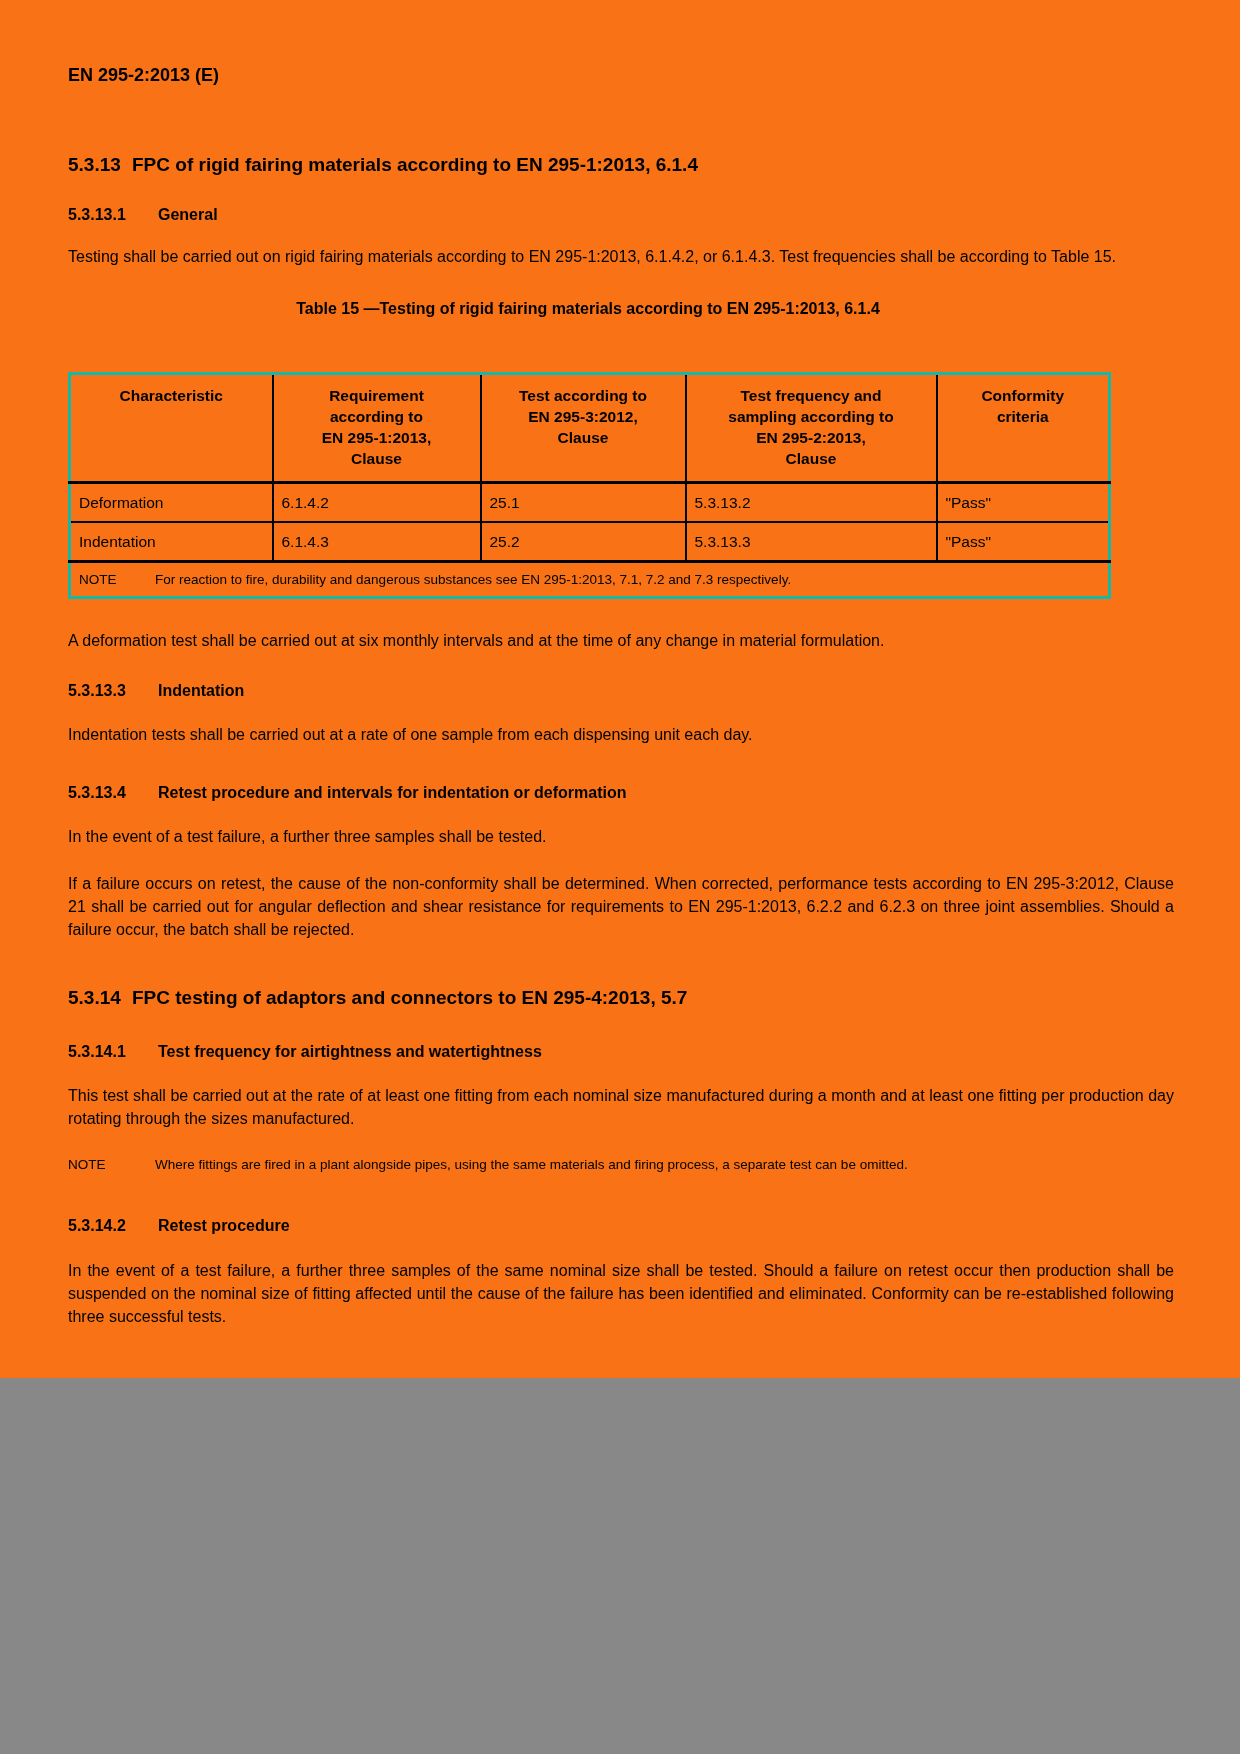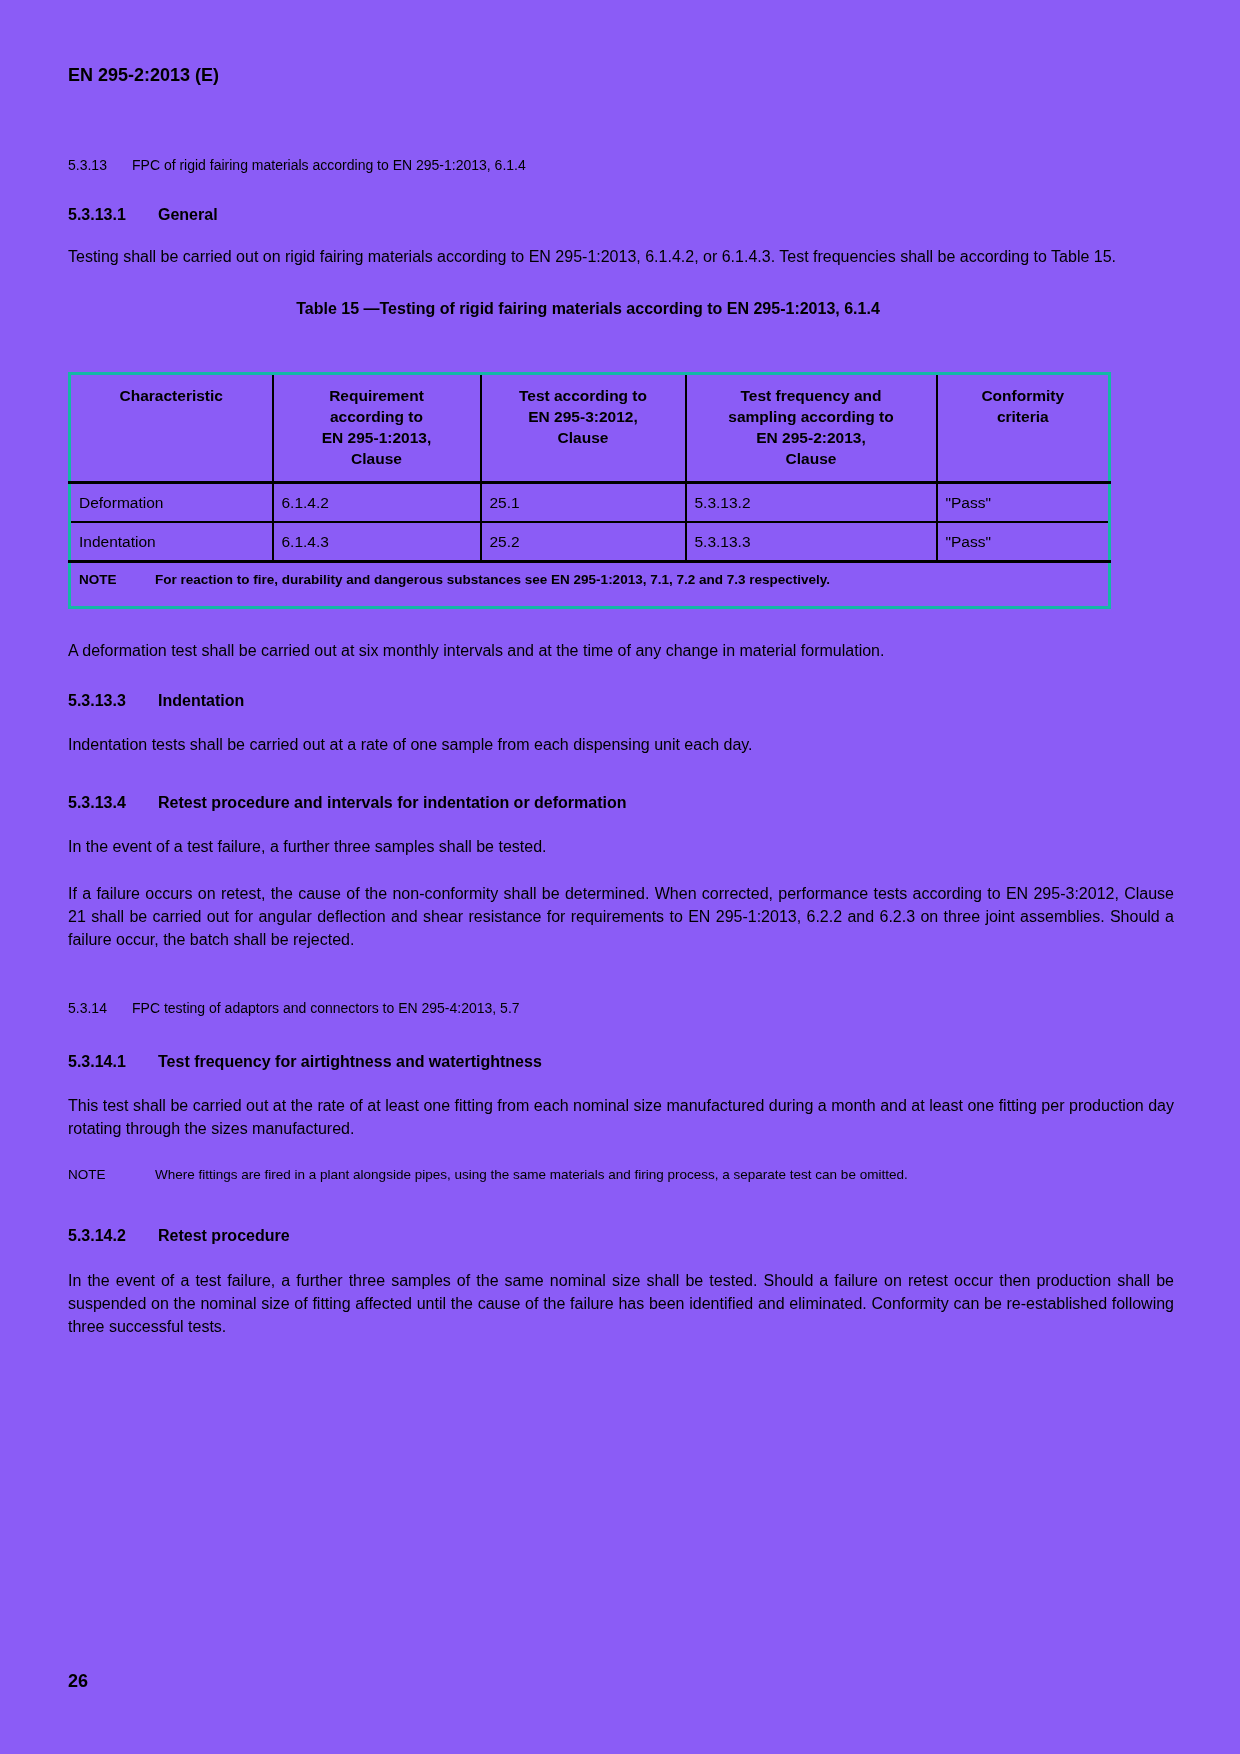--- a/index.html
+++ b/index.html
@@ -1,35 +1,35 @@
 <!DOCTYPE html>
 <html><head>
 <meta charset="utf-8">
 <style>
   * { margin: 0; padding: 0; box-sizing: border-box; }
   html, body { background: #888; }
   .page {
     width: 1240px;
-    height: 1754px;
+    height: 1378px;
     margin: 0 auto;
-    background: #8b5cf6;
+    background: #f97316;
     color: #000000;
     font-family: "Liberation Sans", sans-serif;
     position: relative;
     padding: 64px 66px 0 68px;
     overflow: hidden;
   }
   .doc-header {
     font-size: 18px;
     font-weight: bold;
     line-height: 22px;
   }
   .h2 {
-    font-size: 14px;
-    font-weight: normal;
+    font-size: 19px;
+    font-weight: bold;
     line-height: 22px;
   }
   .h3 {
     font-size: 16px;
     font-weight: bold;
     line-height: 22px;
   }
   .hnum { display: inline-block; }
   .hnum.w2 { width: 64px; }
   .hnum.w3 { width: 90px; }
@@ -73,22 +73,21 @@
     font-size: 15.5px;
     line-height: 21px;
     text-align: left;
     vertical-align: middle;
     padding: 8px 6px 8px 8px;
   }
   table.std tr.note-row td {
     border-top: 3px solid #000;
     font-size: 13.5px;
     line-height: 18px;
-    padding: 8px 6px 17px 8px;
-    font-weight: bold;
+    padding: 8px 6px 7px 8px;
   }
   .tnote-label { display: inline-block; width: 76px; }
   .mt-h2a { margin-top: 68px; }
   .page-number {
     position: absolute;
     left: 68px;
     top: 1670px;
     font-size: 18px;
     font-weight: bold;
     line-height: 23px;

